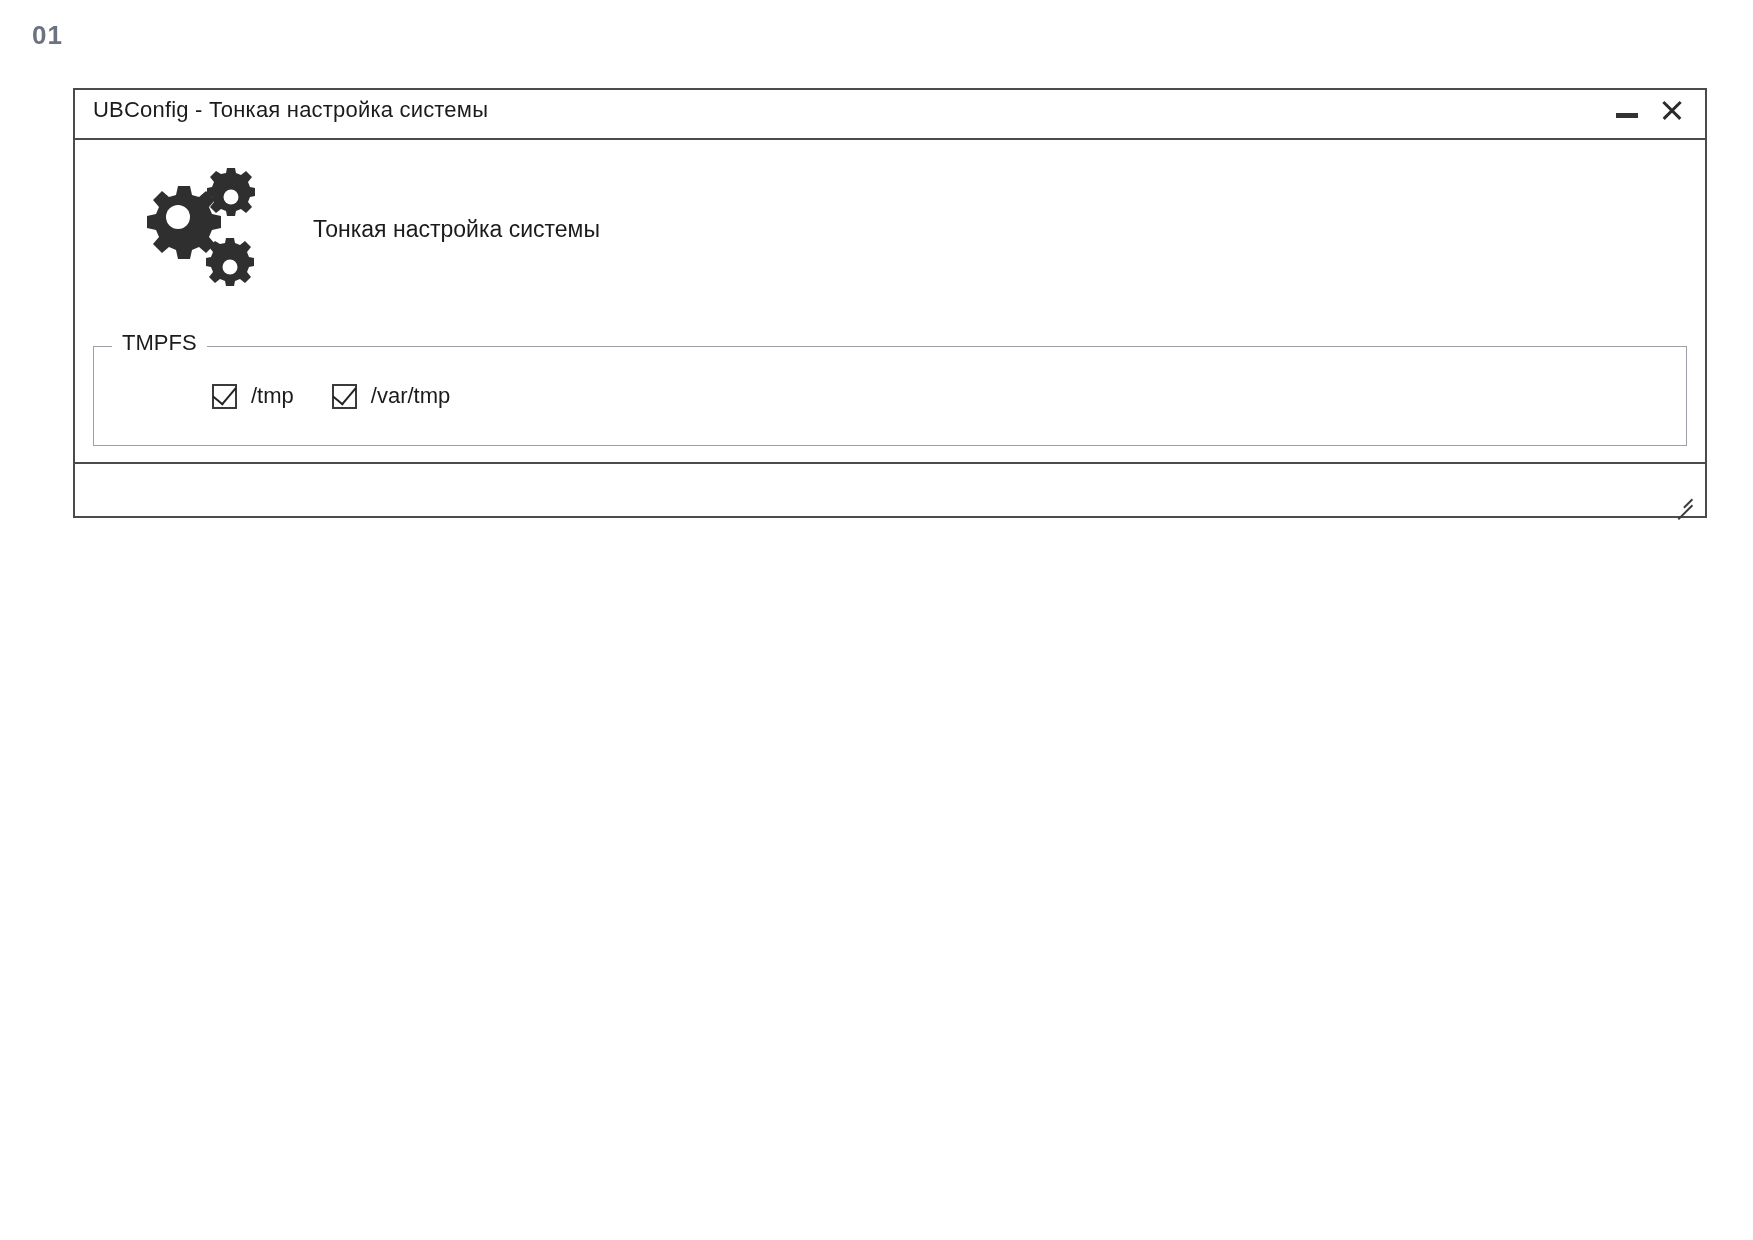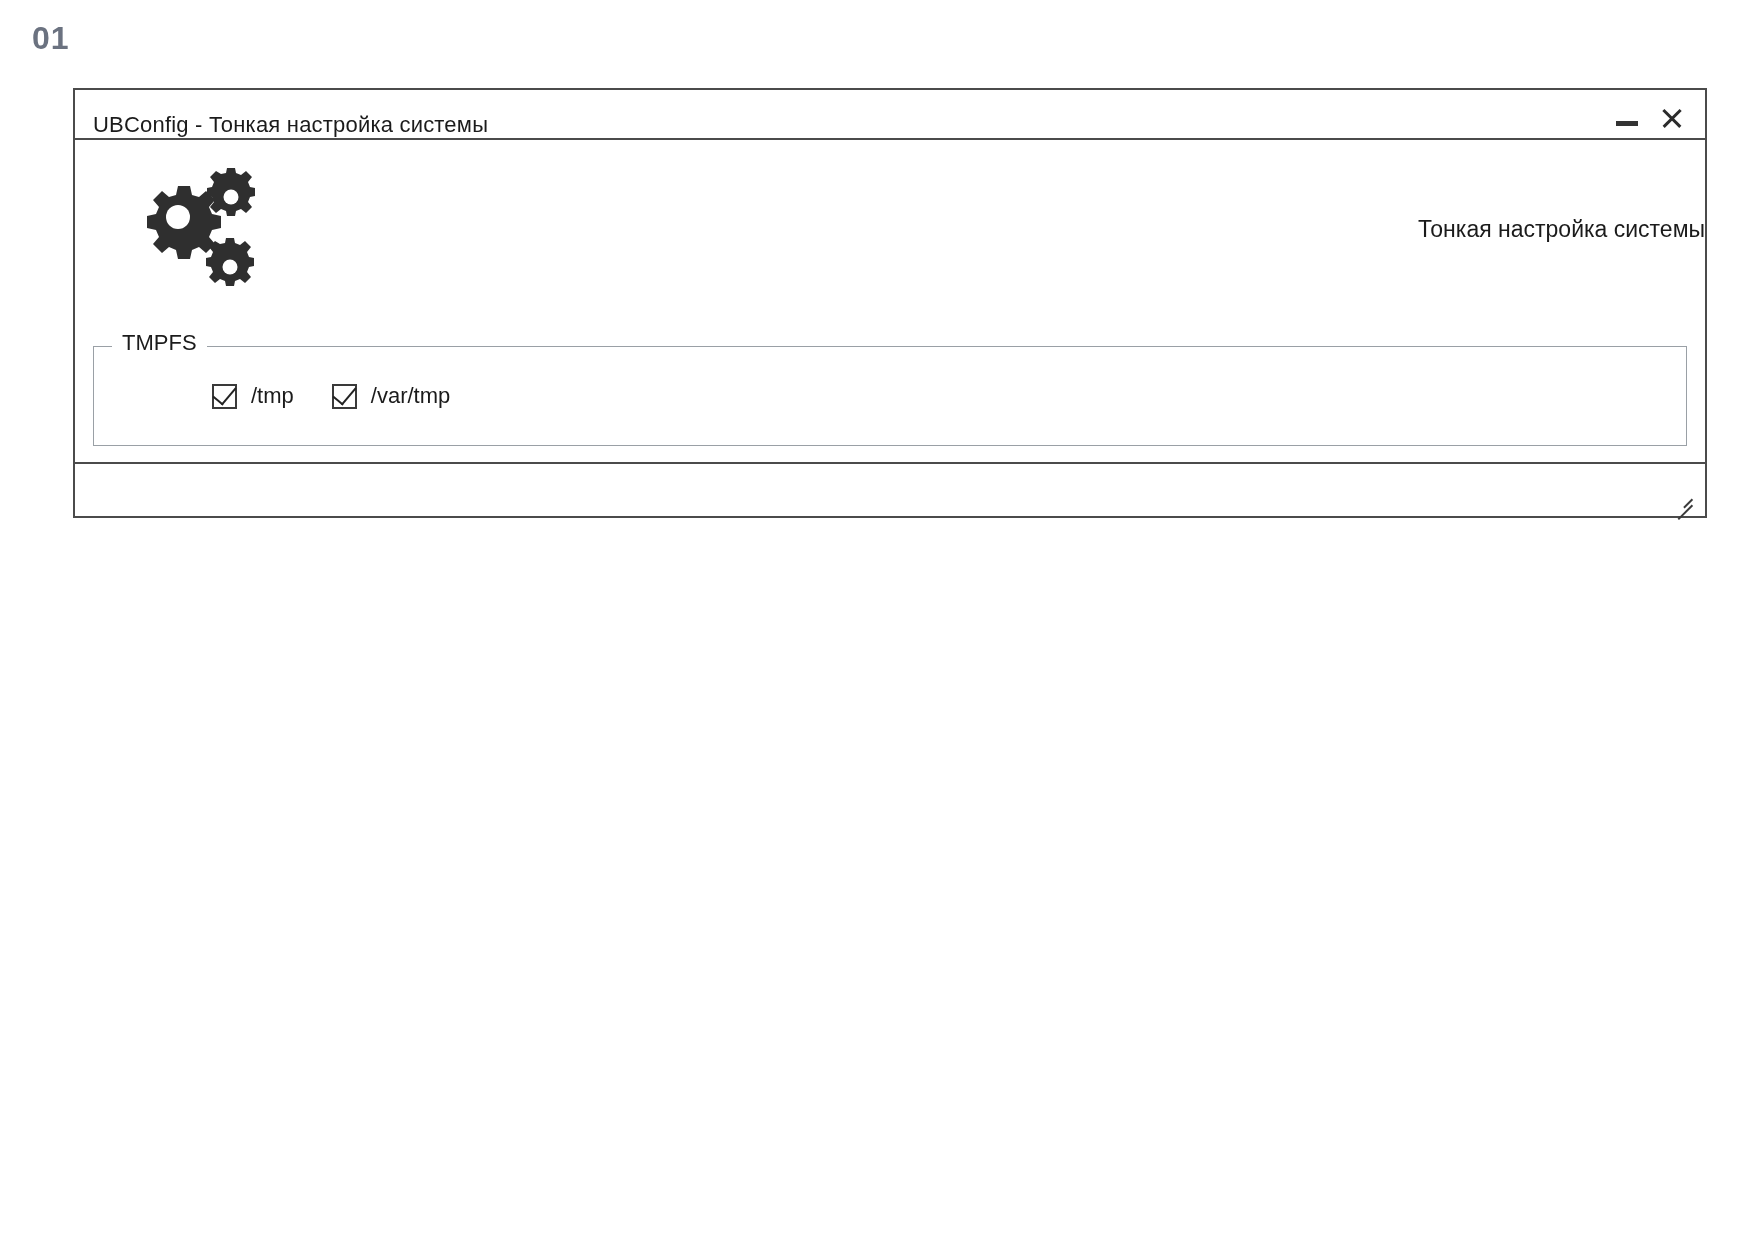--- a/index.html
+++ b/index.html
@@ -14,21 +14,21 @@
     color: #1b1b1b;
     position: relative;
     overflow: hidden;
   }
 
   
   .page-index {
     position: absolute;
     left: 32px;
     top: 20px;
-    font-size: 32px;
+    font-size: 26px;
     font-weight: bold;
     color: #6b7280;
     letter-spacing: 1px;
   }
 
   
   .window {
     position: absolute;
     left: 73px;
     top: 88px;
@@ -39,22 +39,22 @@
     box-sizing: border-box;
     display: flex;
     flex-direction: column;
   }
 
   .titlebar {
     height: 50px;
     min-height: 50px;
     border-bottom: 2px solid #4b4b4b;
     display: flex;
-    align-items: flex-end;
-    padding: 0 12px 0 18px;
+    align-items: center;
+    padding: 0 12px 8px 18px;
     box-sizing: border-box;
   }
   .title-text {
     font-size: 22px;
     color: #1b1b1b;
     letter-spacing: 0.2px;
     white-space: nowrap;
   }
   .titlebar-spacer { flex: 1 1 auto; }
 
@@ -101,21 +101,20 @@
     position: relative;
     padding: 0;
   }
 
   .header-row {
     display: flex;
     align-items: center;
     padding: 28px 0 0 42px;
     height: 150px;
     box-sizing: border-box;
-    justify-content: space-between;
   }
   .gears-icon {
     width: 130px;
     height: 122px;
     flex: 0 0 auto;
     margin-left: 8px;
   }
   .header-caption {
     font-size: 23px;
     color: #1b1b1b;

